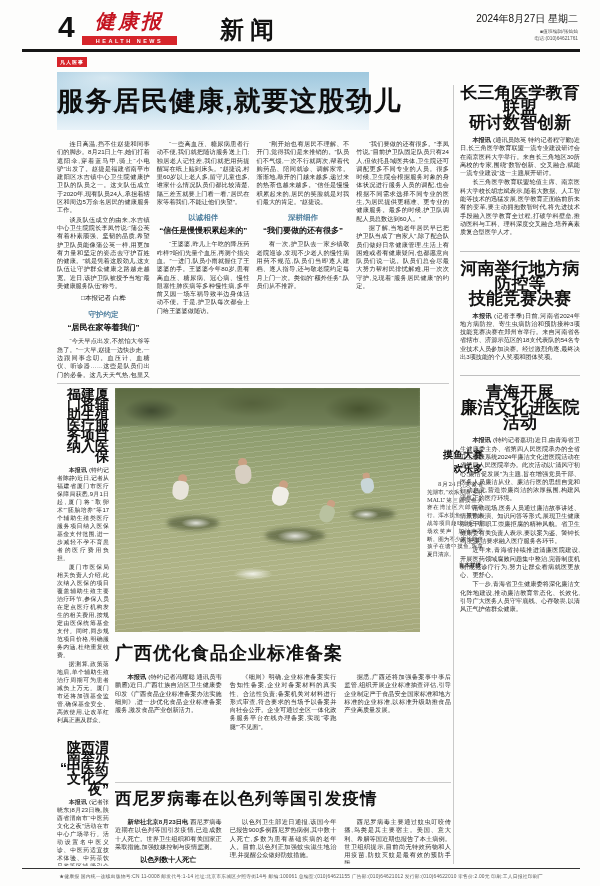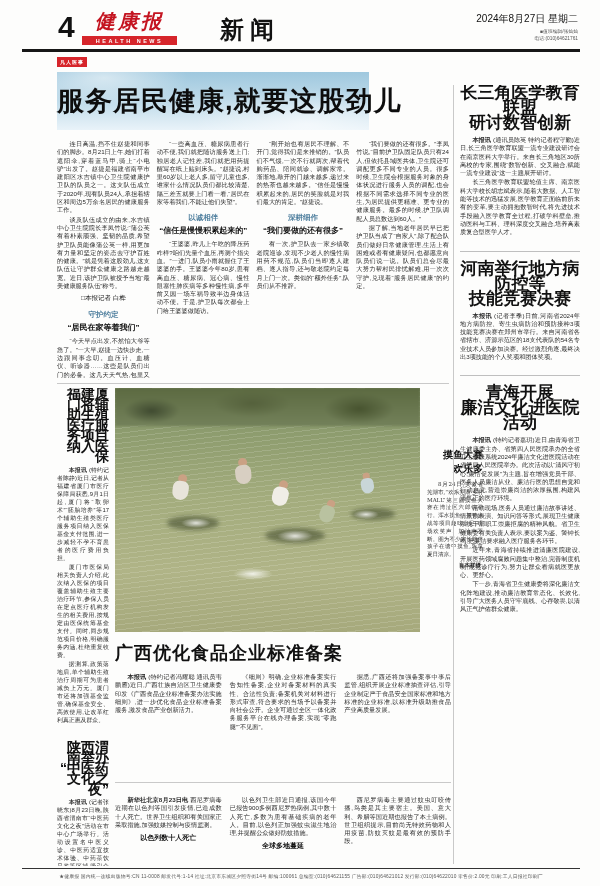--- a/index.html
+++ b/index.html
@@ -211,20 +211,21 @@
       </div>
       <div>
         <p class="b">据悉,广西还将加强备案事中事后监管,组织开展企业标准抽查评估,引导企业制定严于食品安全国家标准和地方标准的企业标准,以标准升级助推食品产业高质量发展。</p>
       </div>
     </div>
   </div>
 
   <div class="rule-h" style="left:115px; width:336px; top:782px;"></div>
 
   <div class="wn">
+    <div class="bigh">西尼罗病毒在以色列等国引发疫情</div>
     <div class="threecol">
       <div>
         <p class="b"><b class="lede">新华社北京8月23日电</b><span>西尼罗病毒近期在以色列等国引发疫情,已造成数十人死亡。世界卫生组织和有关国家正采取措施,加强蚊媒控制与疫情监测。</span></p>
         <div class="subbold">以色列数十人死亡</div>
       </div>
       <div>
         <p class="b">以色列卫生部近日通报,该国今年已报告900多例西尼罗热病例,其中数十人死亡,多数为患有基础疾病的老年人。目前,以色列正加强蚊虫滋生地治理,并提醒公众做好防蚊措施。</p>
         <div class="subbold">全球多地蔓延</div>
       </div>
       <div>

